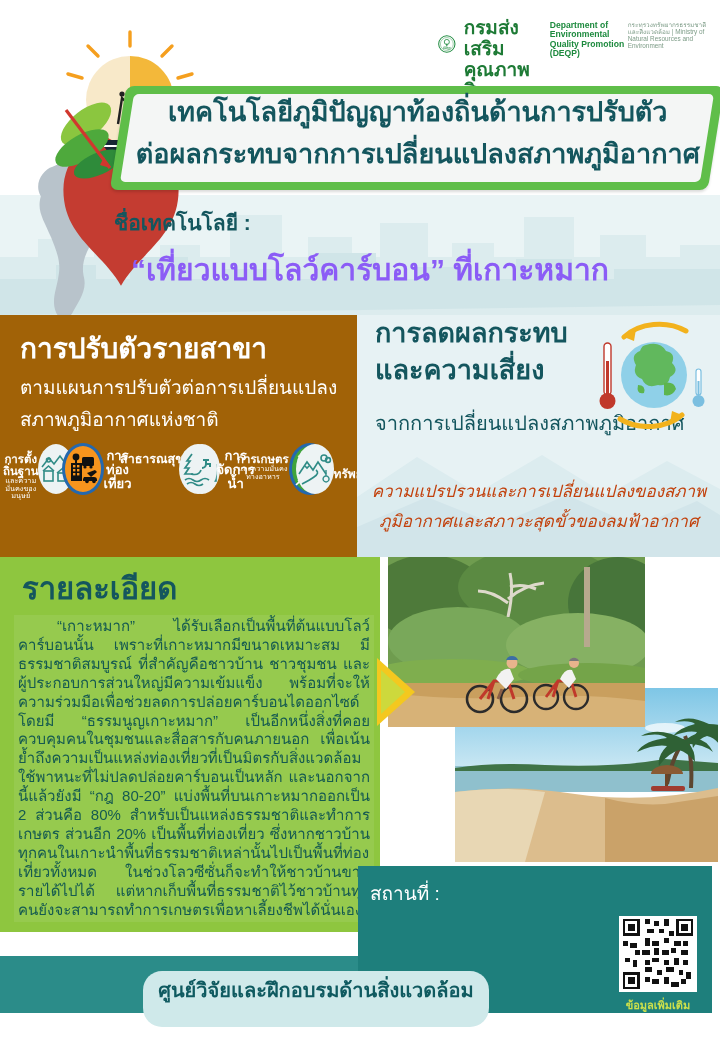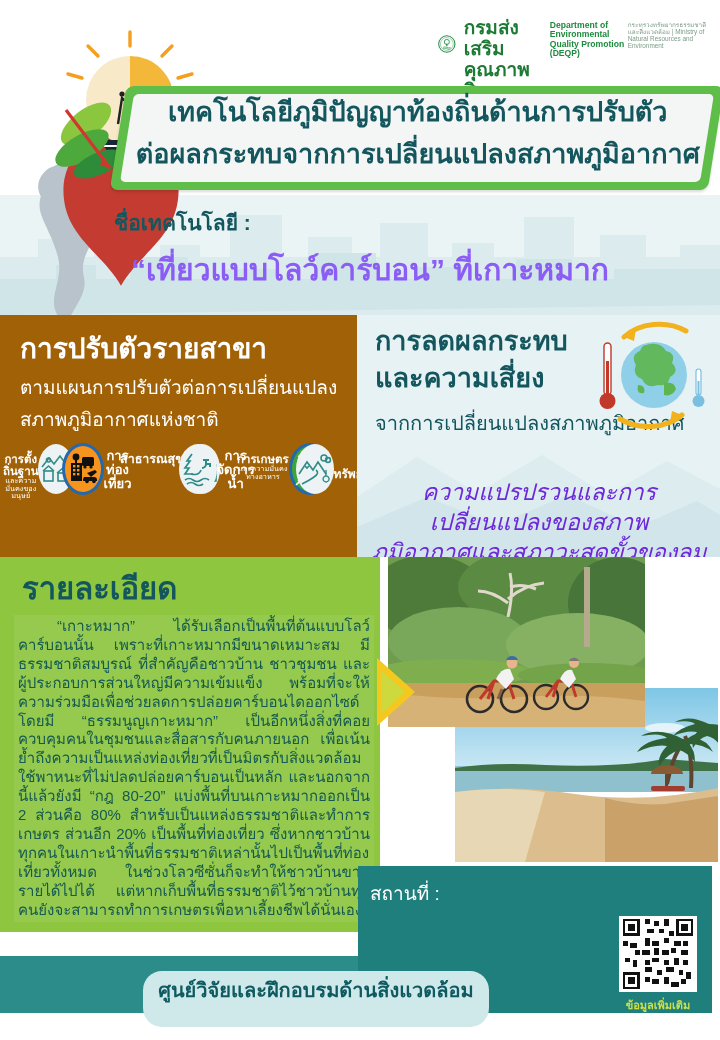--- a/index.html
+++ b/index.html
@@ -35,24 +35,24 @@
   .lab-zone-top{height:34px;text-align:center;color:#ffffff;line-height:1.05;margin-top:2px;}
   .lab-zone-bot{text-align:center;color:#ffffff;line-height:1.1;margin-top:2px;}
   .lab-main{font-size:11.5px;font-weight:bold;display:block;}
   .lab-main-big{font-size:13px;font-weight:bold;display:block;}
   .lab-sub{font-size:7.3px;display:block;}
   .circ{width:50px;height:50px;border-radius:50%;background:#edf3f4;display:flex;align-items:center;justify-content:center;}
   .circ.orange{background:#f7941d;border:3px solid #2468ae;width:46px;height:46px;}
   .circ.green{background:#3fa33c;border:3px solid #2468ae;width:46px;height:46px;}
   
   .mitig{left:357px;top:315px;width:363px;height:242px;background:#e7f2f4;overflow:hidden;z-index:5;}
-  .mitig-title{position:absolute;left:18px;top:8px;font-size:27px;font-weight:bold;color:#14565e;line-height:37px;}
+  .mitig-title{position:absolute;left:18px;top:0;font-size:27px;font-weight:bold;color:#14565e;line-height:37px;}
   .mitig-sub{position:absolute;left:18px;top:86px;font-size:20px;color:#14565e;}
-  .impact{position:absolute;left:6px;top:162px;width:352px;text-align:center;font-size:23px;font-style:italic;
-    color:#6d28d9;line-height:30px;}
+  .impact{position:absolute;left:6px;top:162px;width:352px;text-align:center;font-size:17px;font-style:italic;
+    color:#c2410c;line-height:30px;}
   
   .details{left:0;top:557px;width:380px;height:375px;background:#8ec63f;z-index:2;}
   .details-title{position:absolute;left:22px;top:6px;font-size:31px;font-weight:bold;color:#14565e;}
   .details-body{position:absolute;left:14px;top:58px;width:352px;font-size:15px;line-height:18.9px;
     color:#155a50;text-align:justify;text-indent:2.6em;background:rgba(255,255,255,0.08);padding:2px 4px;}
   
   .photo-beach{left:455px;top:688px;width:263px;height:174px;z-index:1;}
   .photo-cycle{left:388px;top:557px;width:257px;height:170px;z-index:3;}
   .arrow-right{left:377px;top:658px;z-index:4;}
   

